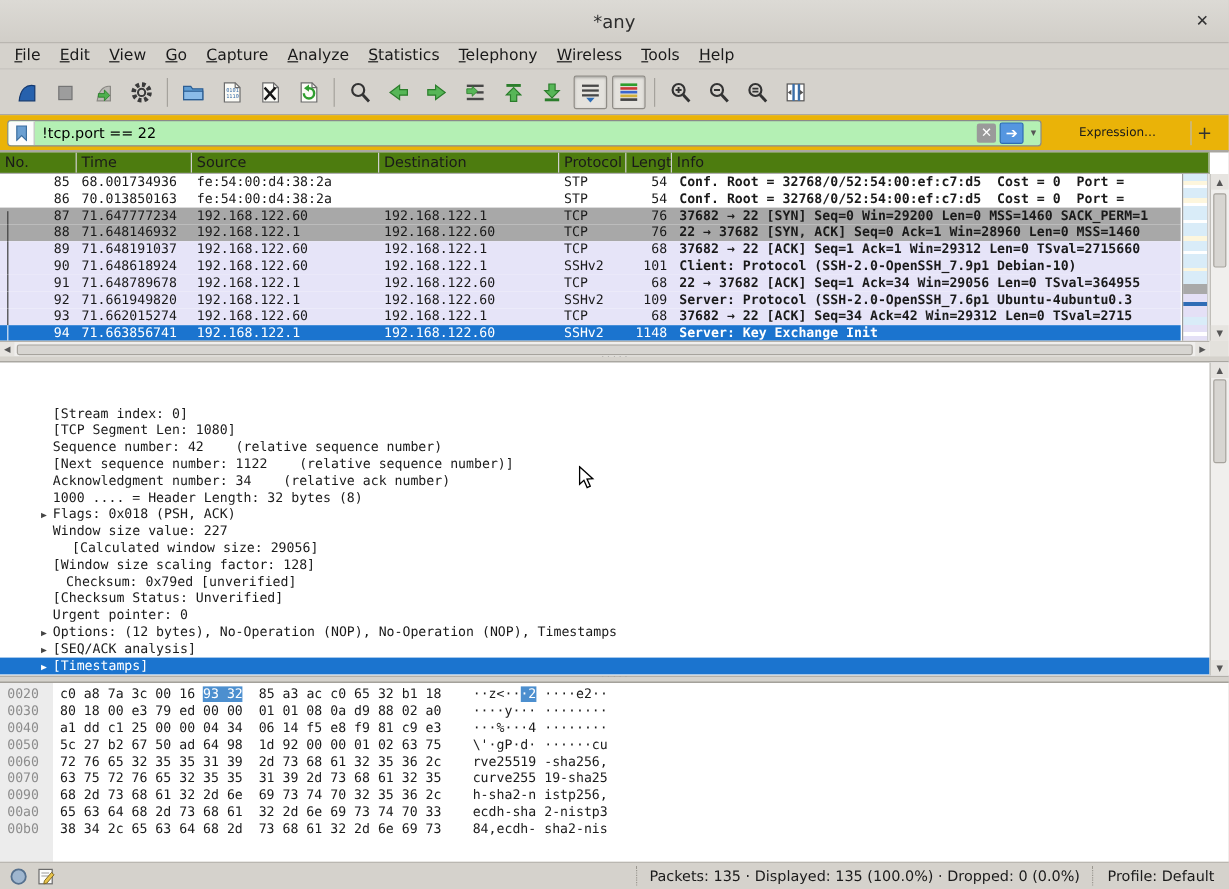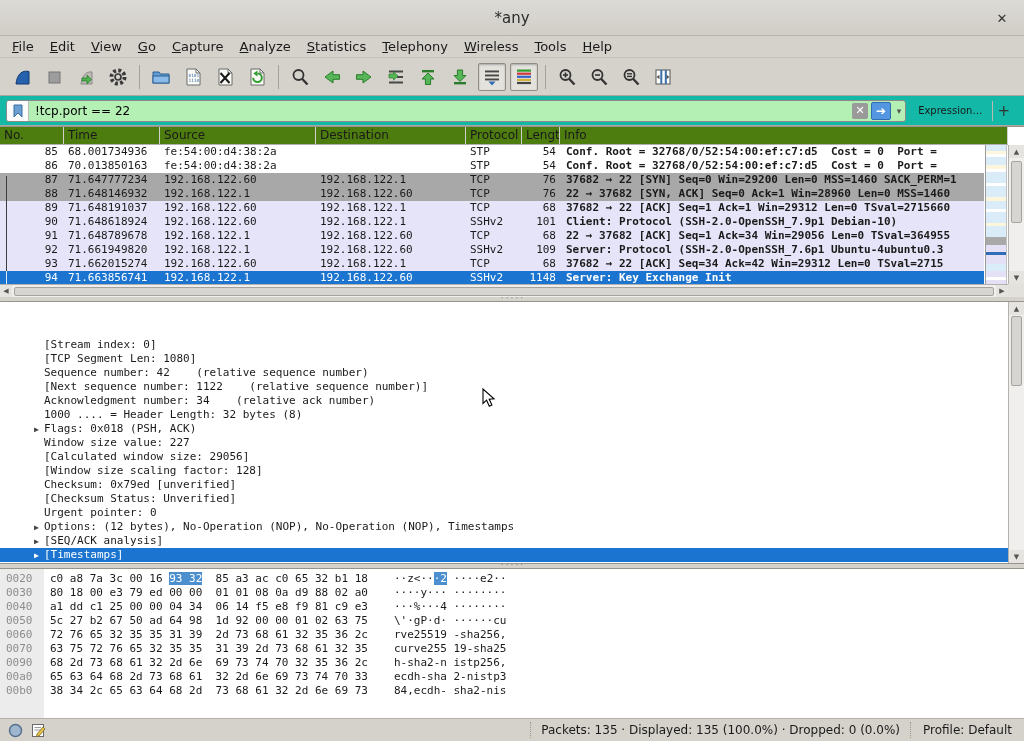--- a/index.html
+++ b/index.html
@@ -29,21 +29,21 @@
   
   .toolbar { height:38px; display:flex; align-items:center; padding:0 6px;
     background:#d5d2cc; border-bottom:1px solid #aba8a2; }
   .tbtn { width:28px; height:28px; margin:0 2px; display:flex; align-items:center;
     justify-content:center; border:1px solid transparent; border-radius:2px; }
   .tbtn.pressed { background:#e4e2dd; border:1px solid #8f8c86; box-shadow:inset 0 1px 2px rgba(0,0,0,.25); }
   .tsep { width:1px; height:24px; background:#a5a29c; margin:0 5px; }
 
   
   .filterbar { height:30px; display:flex; align-items:center; padding:0 6px;
-    background:#14b8a6; border-bottom:1px solid #aba8a2; }
+    background:#eab308; border-bottom:1px solid #aba8a2;gap:19px; }
   .filter-box { flex:1; height:22px; display:flex; align-items:center;
     background:#b4f0b4; border:1px solid #8a8a8a; border-radius:3px; overflow:hidden; }
   .filter-bookmark { width:22px; height:20px; background:#fcfcfc; border-right:1px solid #bbb;
     display:flex; align-items:center; justify-content:center; }
   .filter-text { flex:1; font-size:12px; padding-left:6px; color:#000; background:#b4f0b4;
     font-family:"DejaVu Sans","Liberation Sans",sans-serif; white-space:pre; }
   .filter-clear { width:16px; height:16px; background:#9a9a9a; border-radius:2px; color:#fff;
     font-size:11px; display:flex; align-items:center; justify-content:center; margin-right:3px; }
   .filter-apply { width:20px; height:18px; background:#5596e0; border:1px solid #2f6cb2; border-radius:2px;
     color:#fff; font-size:12px; display:flex; align-items:center; justify-content:center; margin-right:2px; }
@@ -362,23 +362,23 @@
 <div class="details">
   <div class="details-inner" id="detlines">
       <div class="dline" style="padding-left: 29px; margin-top: 34px;"><span class="arrow"></span><span>[Stream index: 0]</span></div>
       <div class="dline" style="padding-left: 29px;"><span class="arrow"></span><span>[TCP Segment Len: 1080]</span></div>
       <div class="dline" style="padding-left: 29px;"><span class="arrow"></span><span>Sequence number: 42    (relative sequence number)</span></div>
       <div class="dline" style="padding-left: 29px;"><span class="arrow"></span><span>[Next sequence number: 1122    (relative sequence number)]</span></div>
       <div class="dline" style="padding-left: 29px;"><span class="arrow"></span><span>Acknowledgment number: 34    (relative ack number)</span></div>
       <div class="dline" style="padding-left: 29px;"><span class="arrow"></span><span>1000 .... = Header Length: 32 bytes (8)</span></div>
       <div class="dline" style="padding-left: 29px;"><span class="arrow">▶</span><span>Flags: 0x018 (PSH, ACK)</span></div>
       <div class="dline" style="padding-left: 29px;"><span class="arrow"></span><span>Window size value: 227</span></div>
-      <div class="dline" style="padding-left: 29px;"><span class="arrow"></span><span>[Calculated window size: 29056]</span></div>
+      <div class="dline" style="padding-left: 45px;"><span class="arrow"></span><span>[Calculated window size: 29056]</span></div>
       <div class="dline" style="padding-left: 29px;"><span class="arrow"></span><span>[Window size scaling factor: 128]</span></div>
-      <div class="dline" style="padding-left: 29px;"><span class="arrow"></span><span>Checksum: 0x79ed [unverified]</span></div>
+      <div class="dline" style="padding-left: 40px;"><span class="arrow"></span><span>Checksum: 0x79ed [unverified]</span></div>
       <div class="dline" style="padding-left: 29px;"><span class="arrow"></span><span>[Checksum Status: Unverified]</span></div>
       <div class="dline" style="padding-left: 29px;"><span class="arrow"></span><span>Urgent pointer: 0</span></div>
       <div class="dline" style="padding-left: 29px;"><span class="arrow">▶</span><span>Options: (12 bytes), No-Operation (NOP), No-Operation (NOP), Timestamps</span></div>
       <div class="dline" style="padding-left: 29px;"><span class="arrow">▶</span><span>[SEQ/ACK analysis]</span></div>
       <div class="dline sel" style="padding-left: 29px;"><span class="arrow">▶</span><span>[Timestamps]</span></div>
       <div class="dline" style="padding-left: 29px;"><span class="arrow"></span><span>TCP payload (1080 bytes)</span></div>
       <div class="dline shaded" style="padding-left: 5px;"><span class="arrow">▼</span><span>SSH Protocol</span></div>
       <div class="dline" style="padding-left: 17px;"><span class="arrow">▶</span><span>SSH Version 2 (encryption:chacha20-poly1305@openssh.com mac:&lt;implicit&gt; compression:none)</span></div>
     </div>
   <div class="vscroll dt-vscroll">

